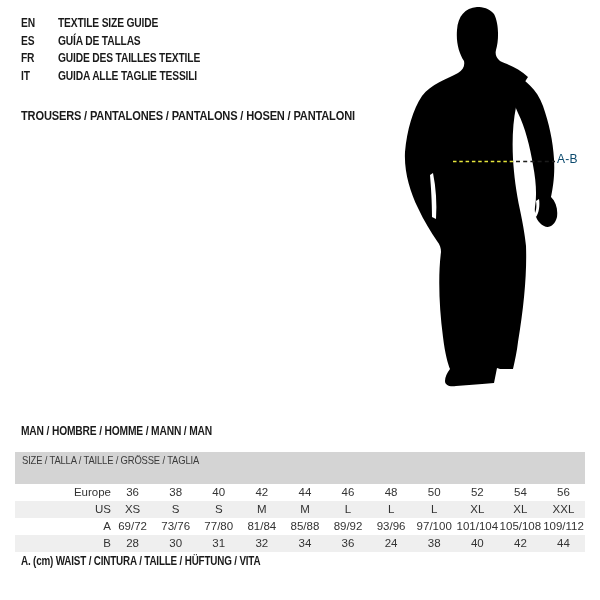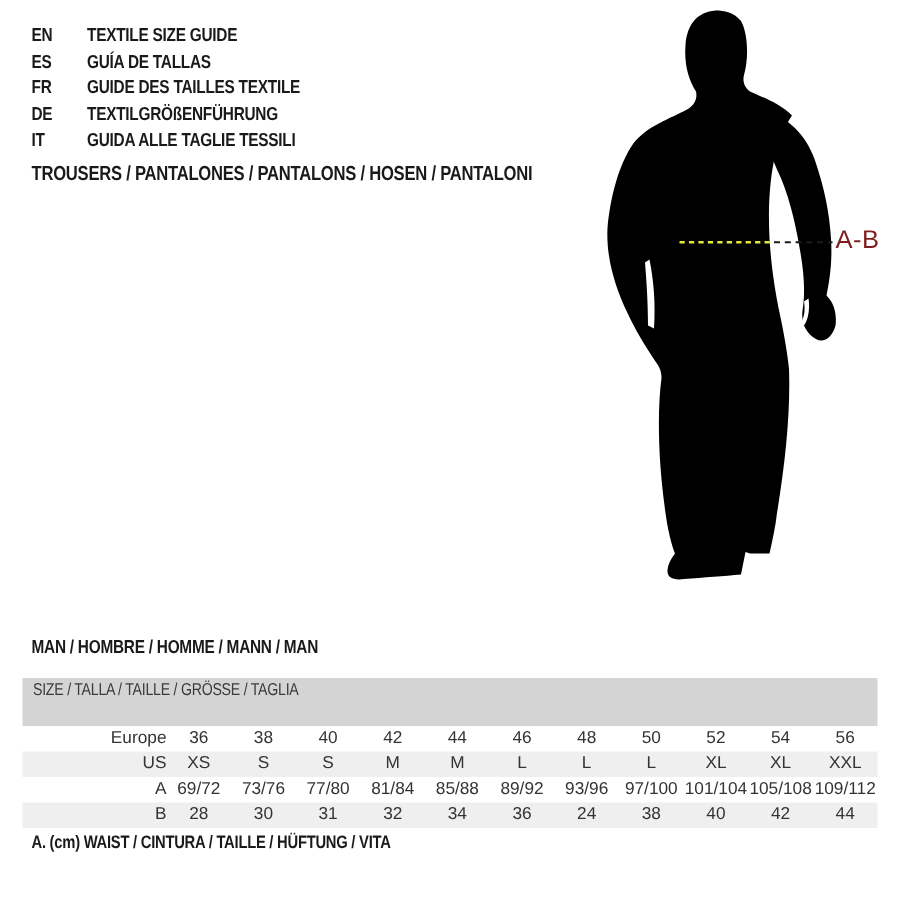--- a/index.html
+++ b/index.html
@@ -15,22 +15,22 @@
   
   .lang-block{position:absolute;left:21px;top:15px;}
   .lang-row{display:flex;height:17.5px;line-height:17.5px;
     font-weight:bold;font-size:12.5px;}
   .lang-code{width:37px;flex:0 0 37px;}
   
   .category-title{position:absolute;left:21px;top:108px;
     font-weight:bold;font-size:13.5px;line-height:16px;}
   
   .figure-svg{position:absolute;left:403px;top:5px;width:182px;height:390px;}
-  .ab-label{position:absolute;left:557px;top:152px;font-size:17px;
-    color:#7f1d1d;letter-spacing:0.3px;line-height:15px;}
+  .ab-label{position:absolute;left:557px;top:152px;font-size:12px;
+    color:#0c4a6e;letter-spacing:0.3px;line-height:15px;}
   
   .section-title{position:absolute;left:21px;top:423px;
     font-weight:bold;font-size:12.5px;line-height:16px;}
   
   .size-table{position:absolute;left:15px;top:452px;width:570px;
     font-size:11.5px;color:#333;}
   .thead{height:32px;line-height:17px;padding-left:7px;
     background:#d4d4d4;color:#3a3a3a;}
   .trow{display:flex;height:17px;line-height:17px;}
   .trow.stripe{background:#efefef;}
@@ -48,24 +48,20 @@
     <span class="lang-code condensed">EN</span>
     <span class="condensed">TEXTILE SIZE GUIDE</span>
   </div>
   <div class="lang-row">
     <span class="lang-code condensed">ES</span>
     <span class="condensed">GUÍA DE TALLAS</span>
   </div>
   <div class="lang-row">
     <span class="lang-code condensed">FR</span>
     <span class="condensed">GUIDE DES TAILLES TEXTILE</span>
-  </div>
-  <div class="lang-row">
-    <span class="lang-code condensed">DE</span>
-    <span class="condensed">TEXTILGRÖßENFÜHRUNG</span>
   </div>
   <div class="lang-row">
     <span class="lang-code condensed">IT</span>
     <span class="condensed">GUIDA ALLE TAGLIE TESSILI</span>
   </div>
 </div>
 
 <div class="category-title">
   <span class="condensed">TROUSERS / PANTALONES / PANTALONS / HOSEN / PANTALONI</span>
 </div>

